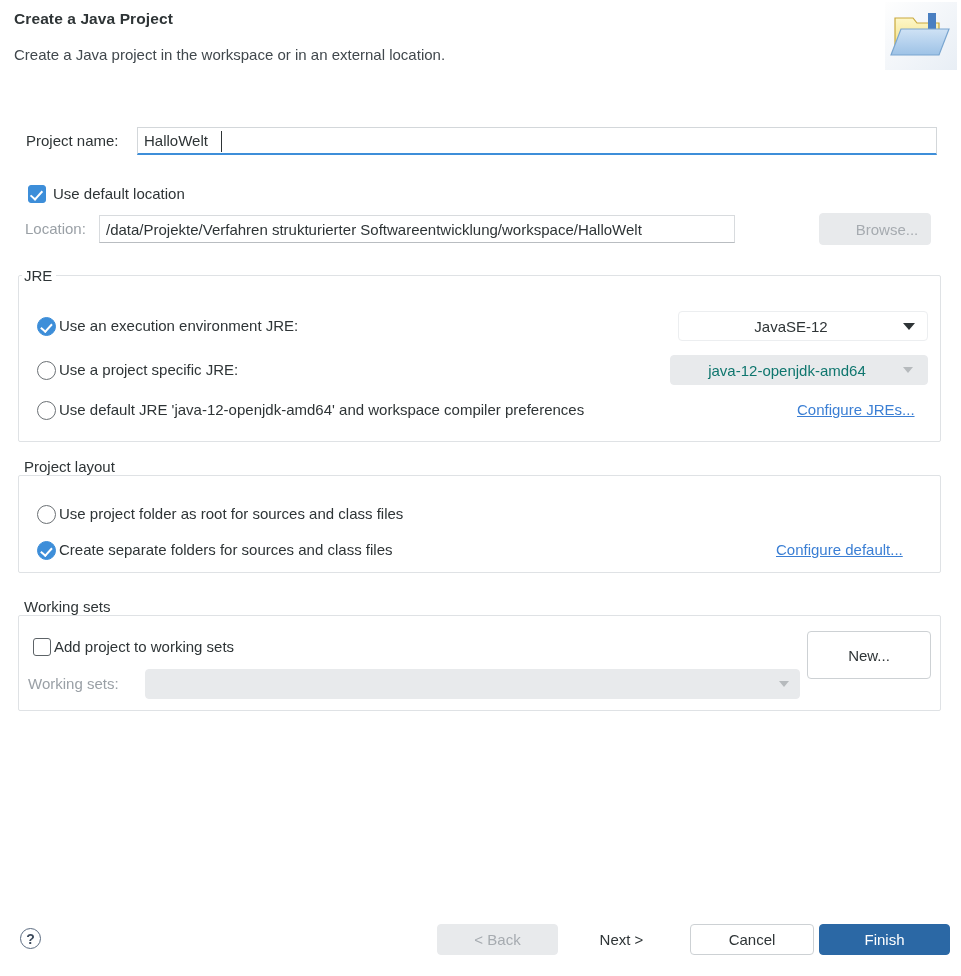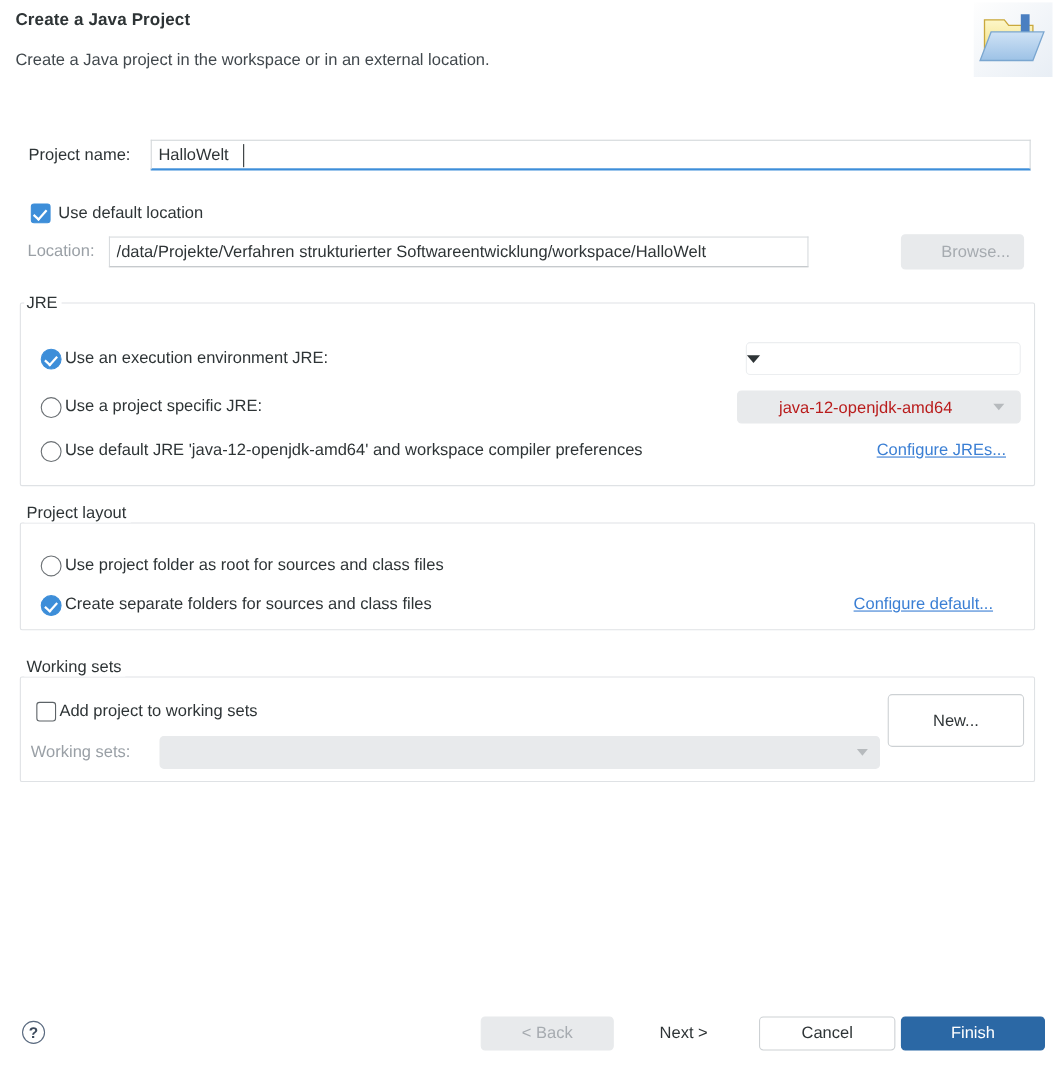--- a/index.html
+++ b/index.html
@@ -184,21 +184,21 @@
     font-size: 15px;
   }
   .combo-on {
     background: #ffffff;
     border: 1px solid #eceef0;
     color: #2e3436;
   }
   .combo-off {
     background: #e8eaec;
     border: 1px solid #e8eaec;
-    color: #b91c1c;
+    color: #0f766e;
   }
   .combo-text {
     flex: 1;
     text-align: center;
     padding: 0 8px;
     white-space: nowrap;
     overflow: hidden;
   }
   .combo-text-left {
     flex: 1;
@@ -281,20 +281,21 @@
   <div class="row-label label-dim" style="left:25px; top:220px;">Location:</div>
   <input class="textfield tf-plain" type="text" style="left: 99px; top: 215px; width: 636px; height: 28px;" value="/data/Projekte/Verfahren strukturierter Softwareentwicklung/workspace/HalloWelt">
   <div class="btn btn-disabled" style="left:819px; top:213px; width:112px; height:32px;padding-left:24px;">Browse...</div>
 
   <div class="group" style="left:18px; top:275px; width:923px; height:167px;"></div>
   <div class="group-title" style="left:22px; top:267px;">JRE</div>
 
   <div class="rb rb-on" style="left:37px; top:317px;"></div>
   <div class="opt-label" style="left:59px; top:317px;">Use an execution environment JRE:</div>
   <div class="combo combo-on" style="left:678px; top:311px; width:250px; height:30px;">
+    <span class="combo-text">JavaSE-12</span>
     <span class="arrow arrow-on"></span>
   </div>
 
   <div class="rb rb-off" style="left:37px; top:361px;"></div>
   <div class="opt-label" style="left:59px; top:361px;">Use a project specific JRE:</div>
   <div class="combo combo-off" style="left:670px; top:355px; width:258px; height:30px;">
     <span class="combo-text">java-12-openjdk-amd64</span>
     <span class="arrow arrow-off" style="border-left-width:5px;border-right-width:5px;border-top-width:6px;margin-right:14px;"></span>
   </div>
 

